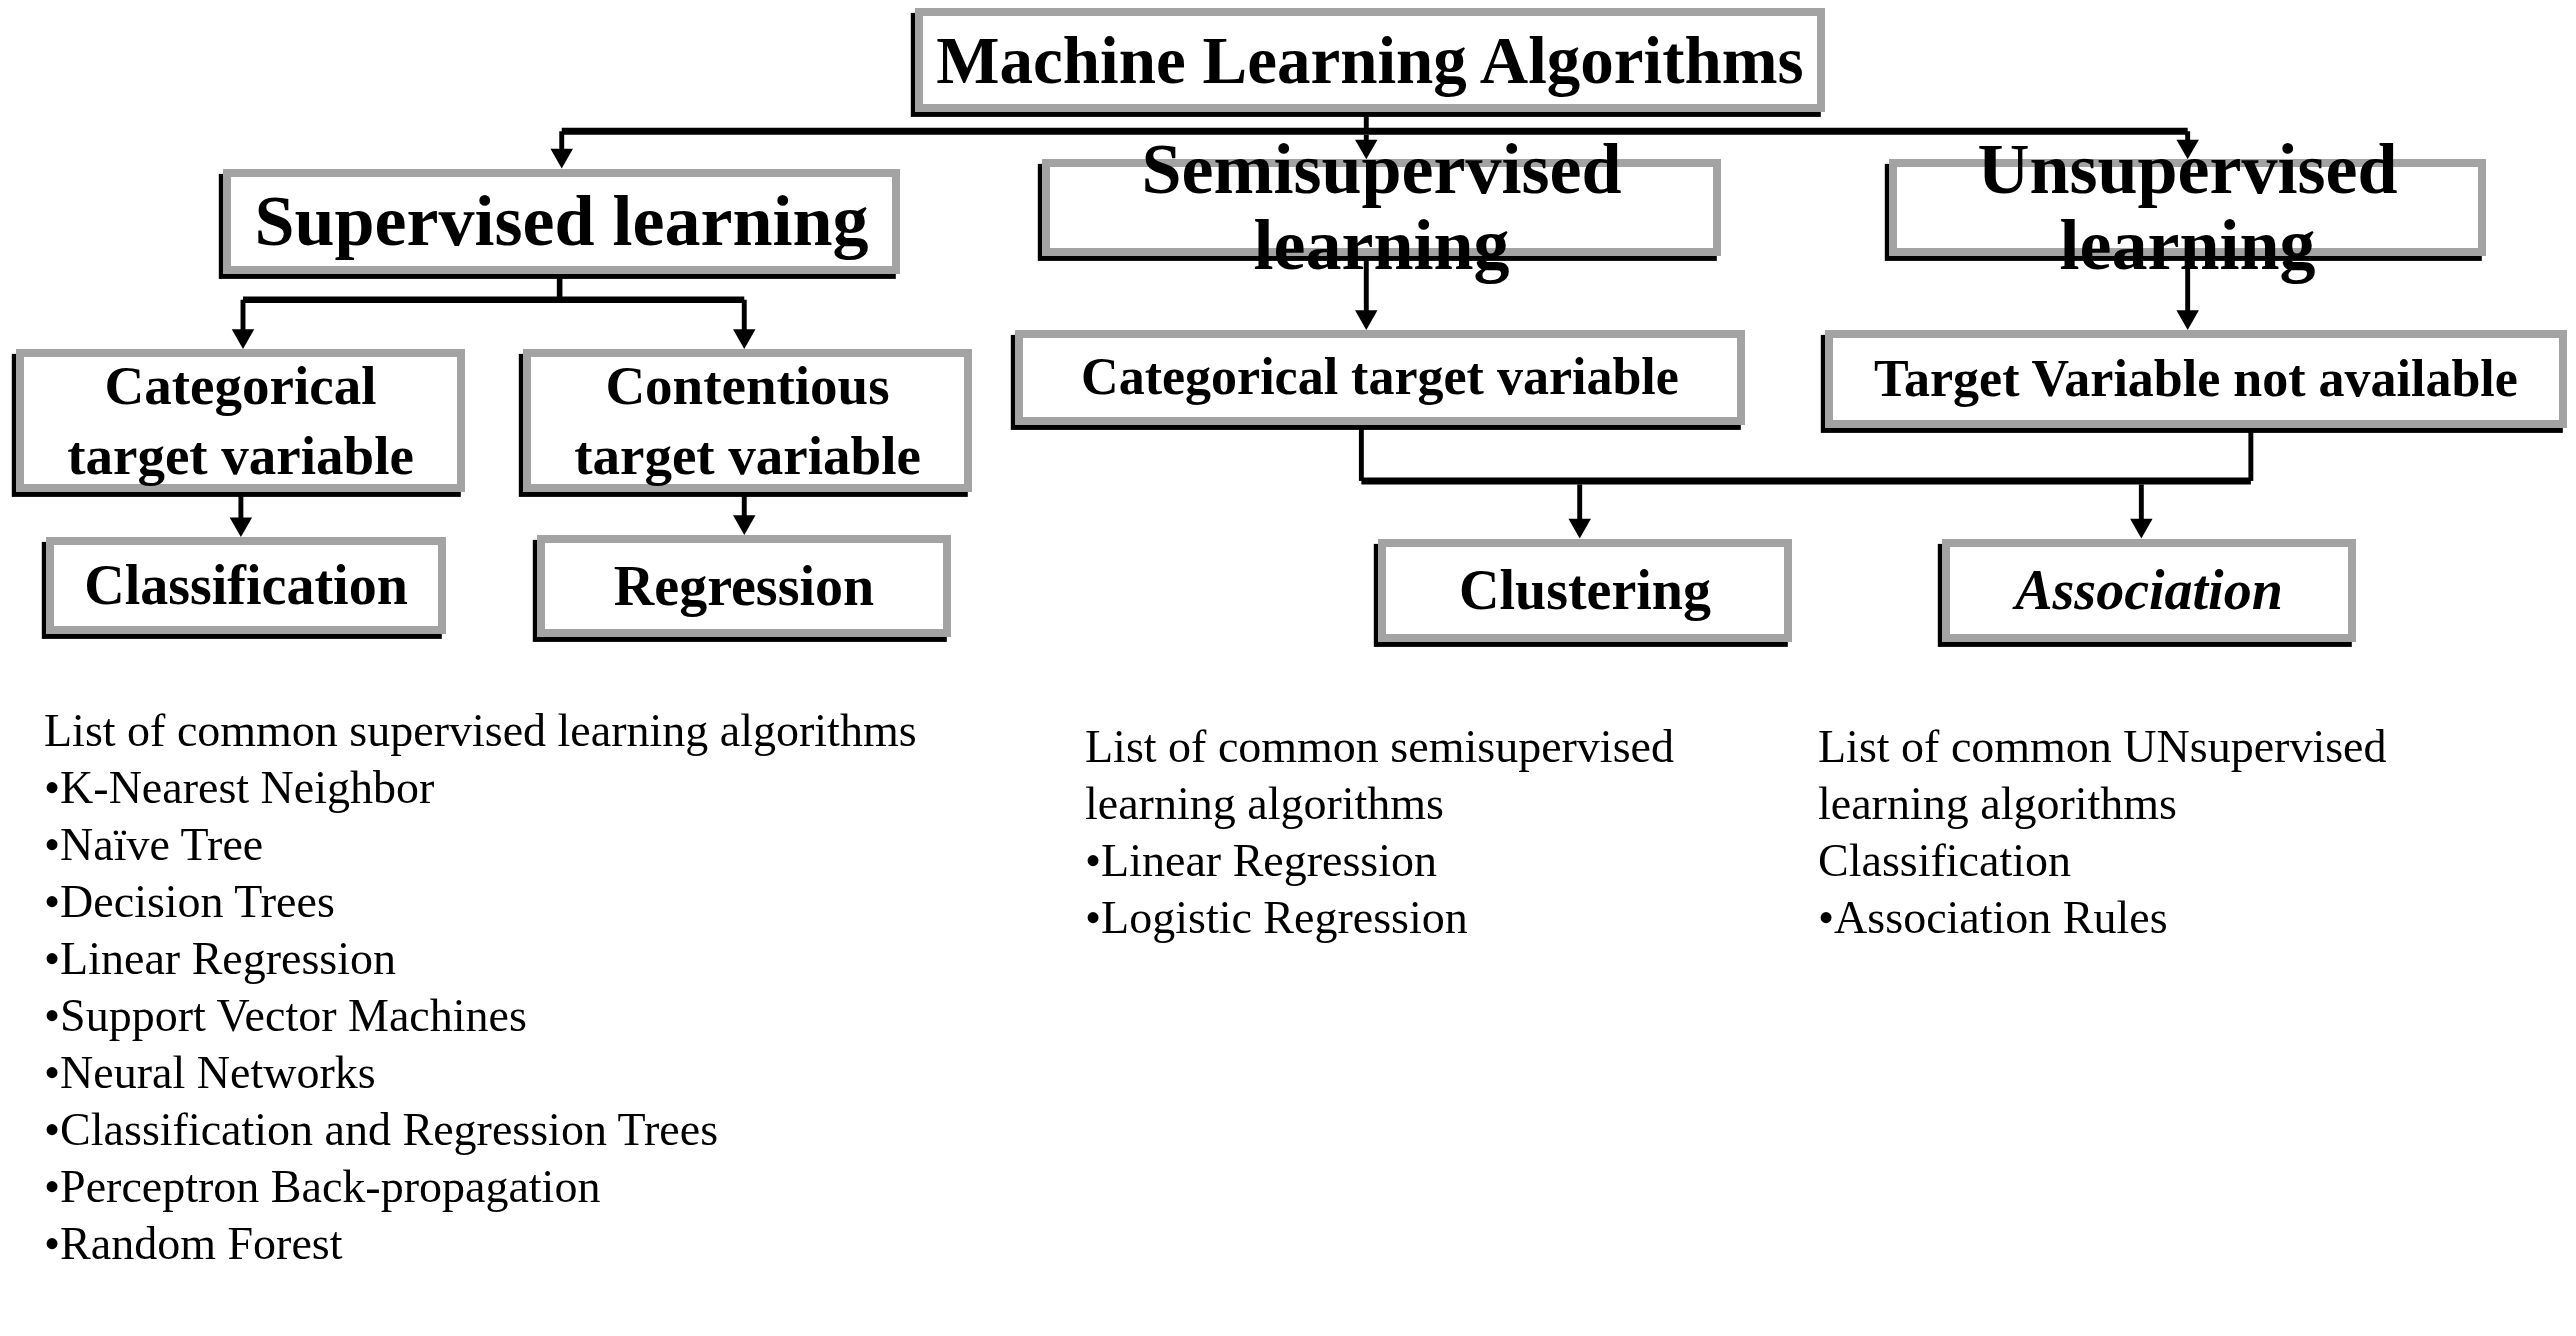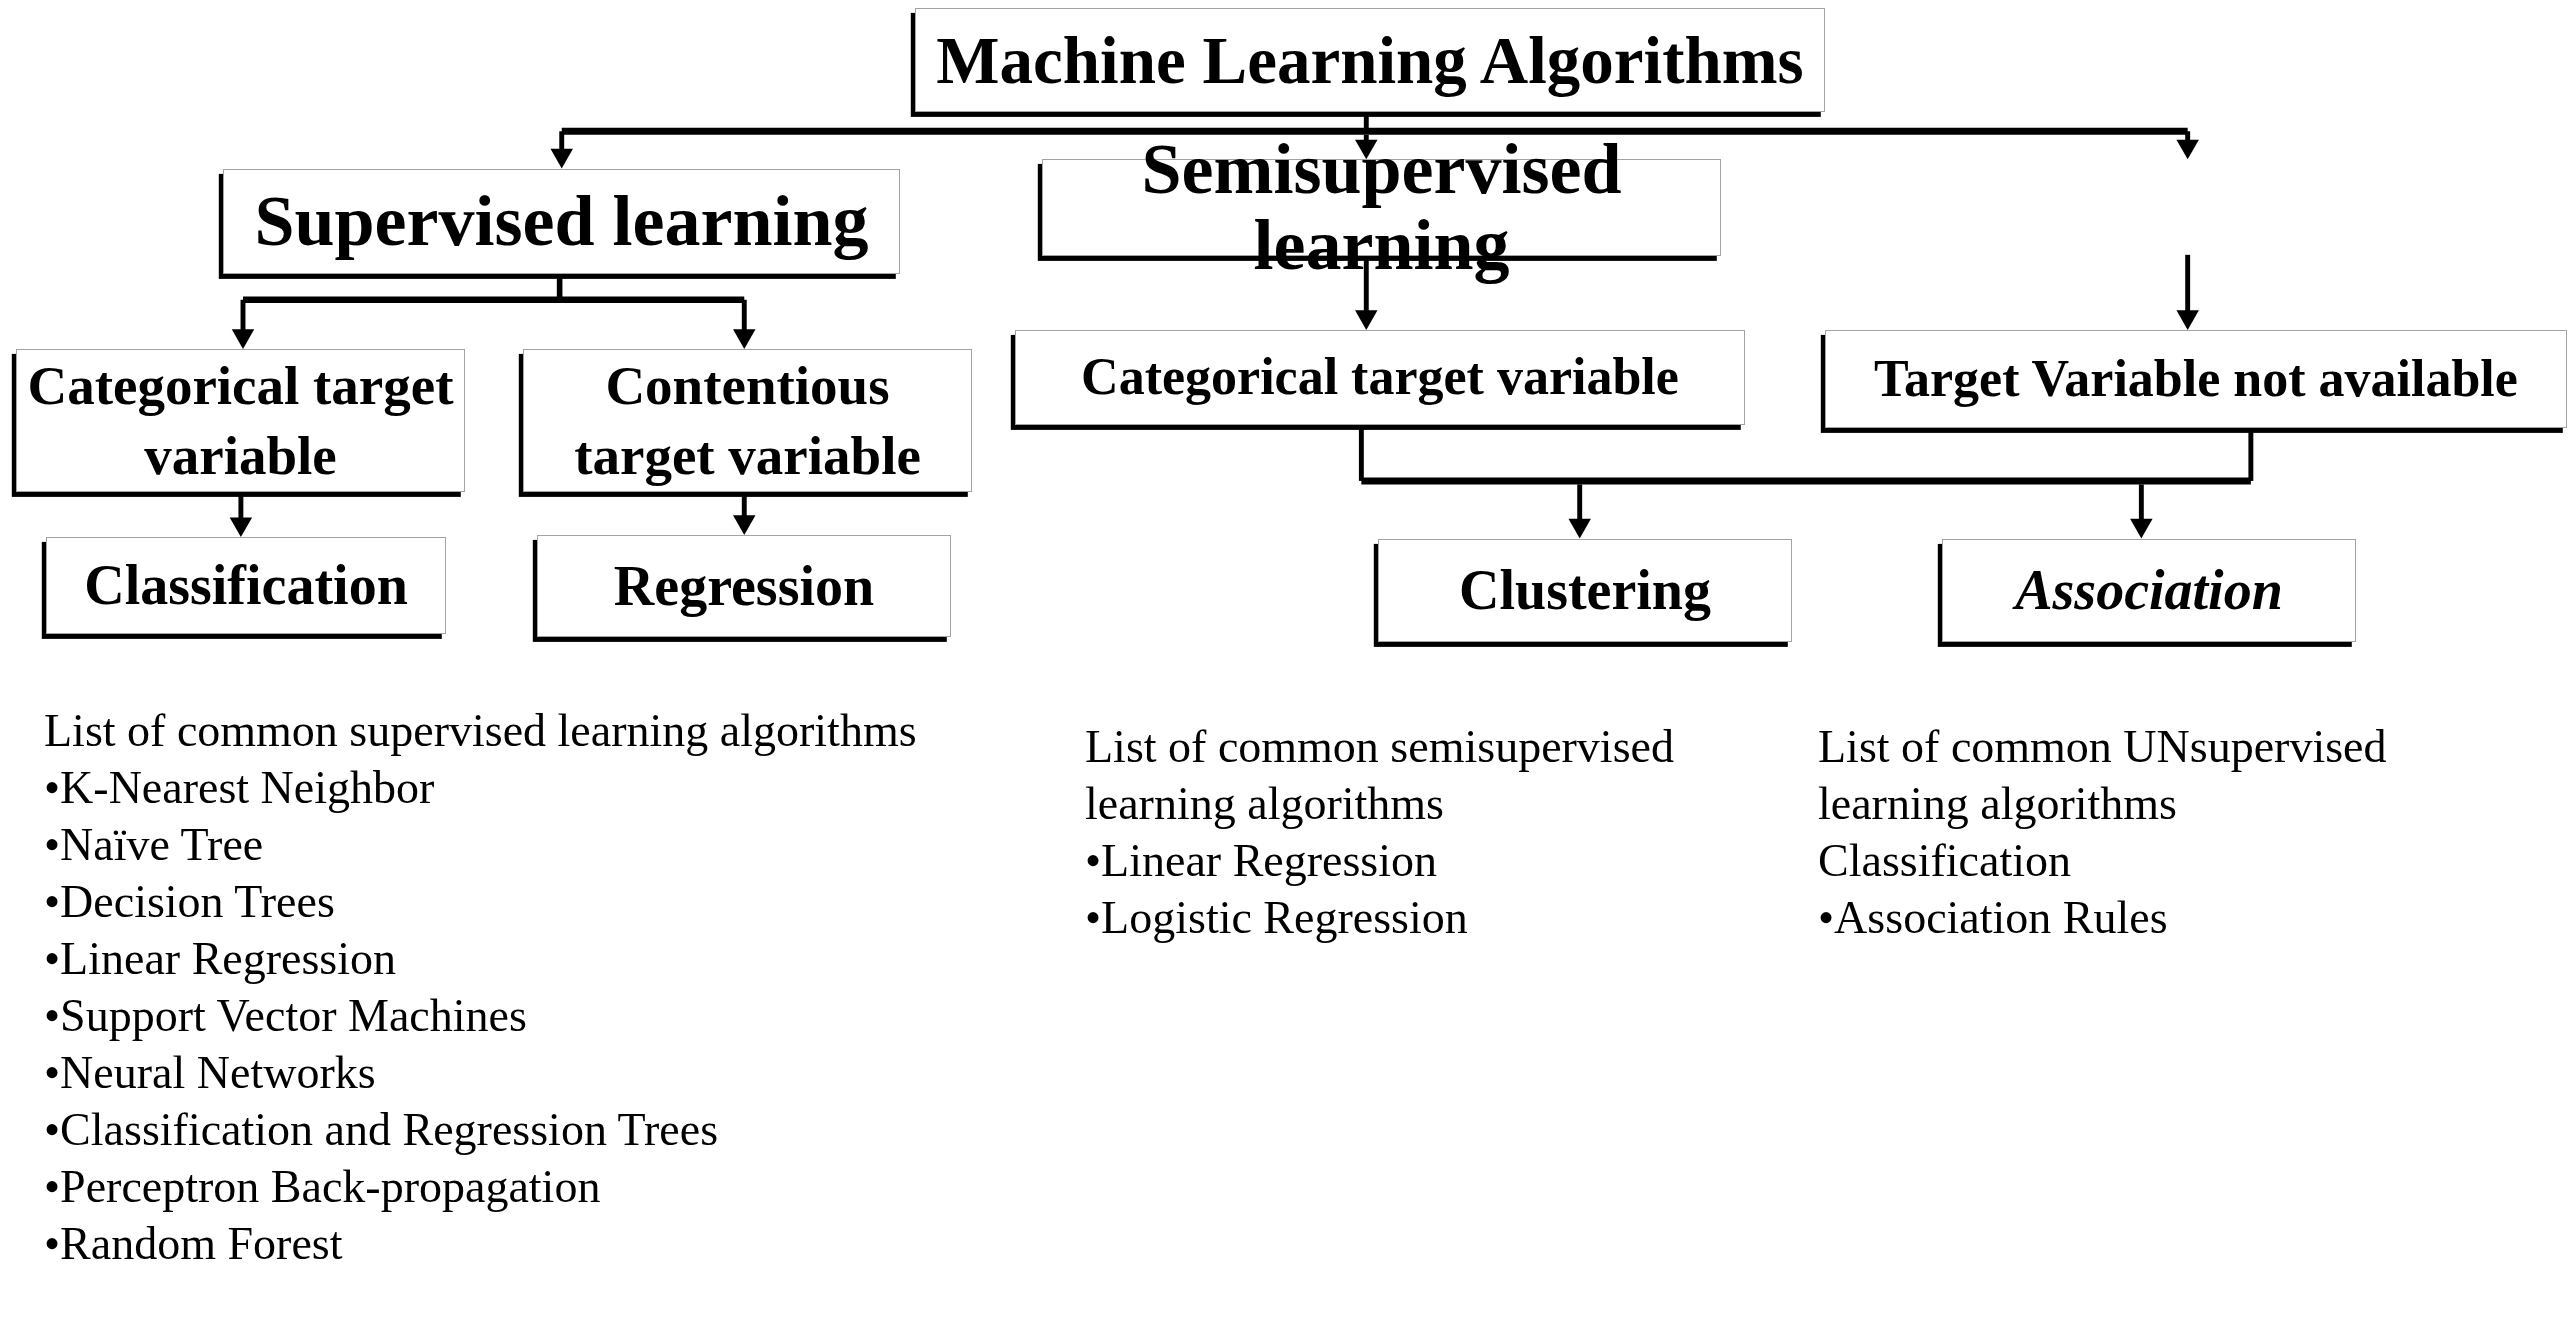--- a/index.html
+++ b/index.html
@@ -17,21 +17,21 @@
     overflow: hidden;
   }
   .connectors {
     position: absolute;
     left: 0; top: 0;
     width: 2576px;
     height: 1336px;
   }
   .node {
     position: absolute;
-    border: 1px solid #a3a3a3;
+    border: 8px solid #a3a3a3;
     background: #ffffff;
     box-shadow: -4.2px 4.9px 0 #000000;
     display: flex;
     align-items: center;
     justify-content: center;
     text-align: center;
     font-weight: bold;
     box-sizing: border-box;
   }
   .node .lbl { padding: 0 5.6px; }
@@ -119,20 +119,23 @@
   <div class="node b-title f-title">
     <span class="lbl">Machine Learning Algorithms</span>
   </div>
 
   <div class="node b-supervised f-branch">
     <span class="lbl">Supervised learning</span>
   </div>
   <div class="node b-semisupervised f-branch">
     <span class="lbl">Semisupervised learning</span>
   </div>
+  <div class="node b-unsupervised f-branch">
+    <span class="lbl">Unsupervised learning</span>
+  </div>
 
   <div class="node b-cat-left f-two">
     <span class="lbl">Categorical target variable</span>
   </div>
   <div class="node b-contentious f-two">
     <span class="lbl">Contentious target variable</span>
   </div>
   <div class="node b-cat-mid f-mid">
     <span class="lbl">Categorical target variable</span>
   </div>

